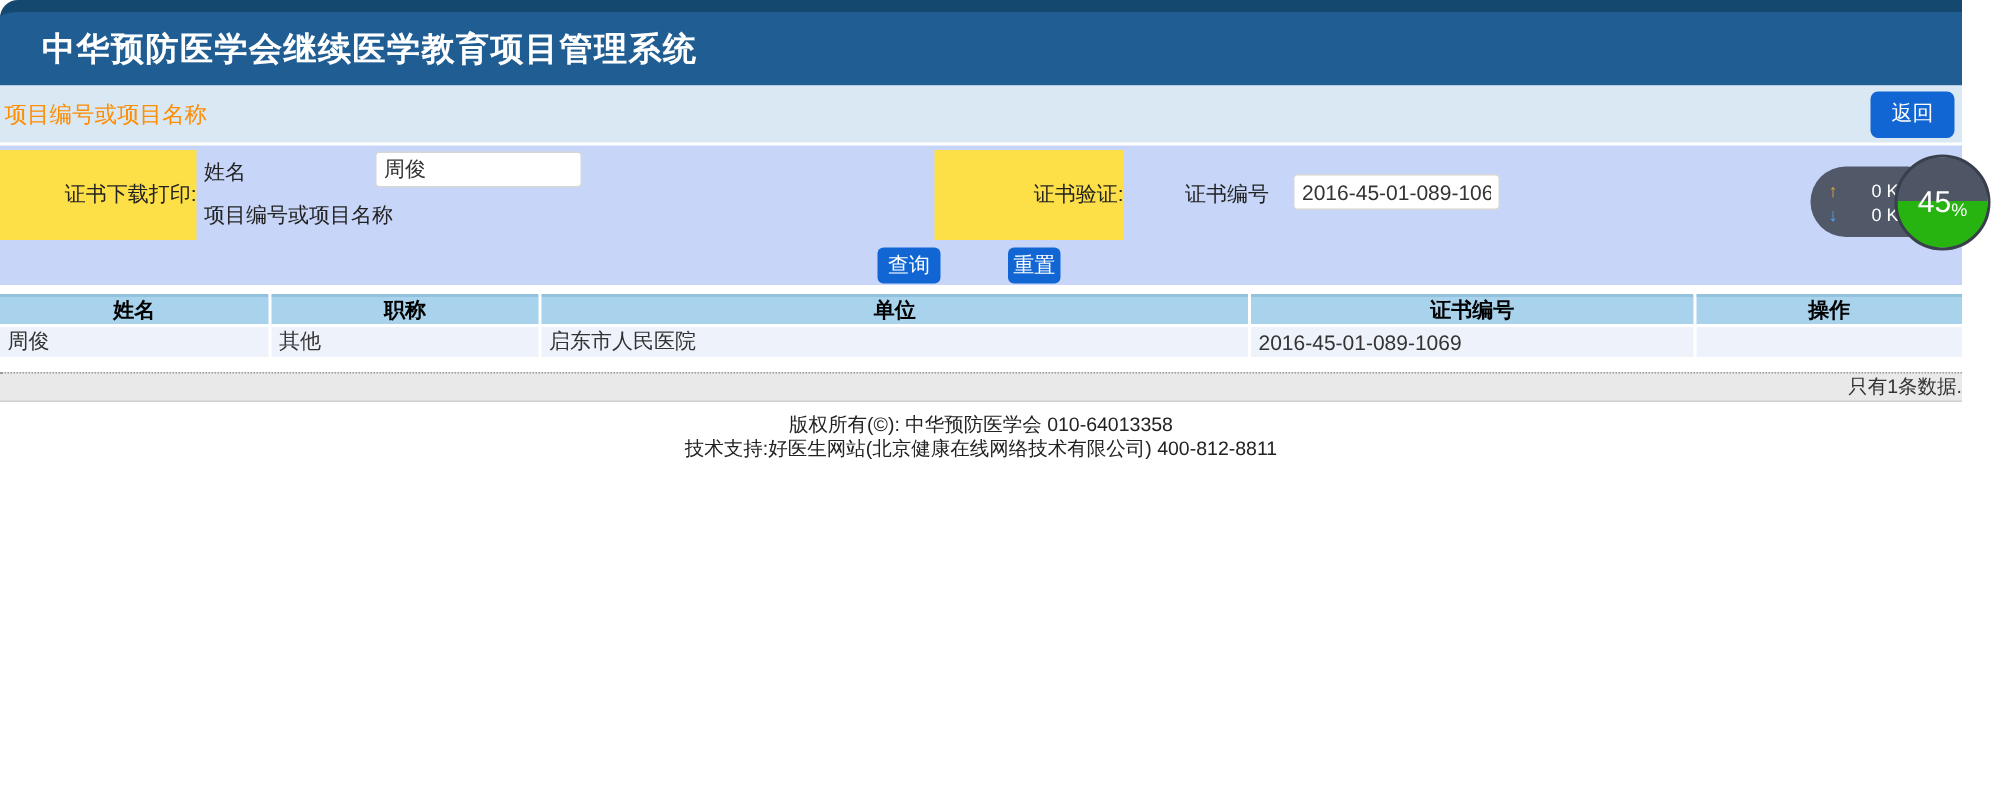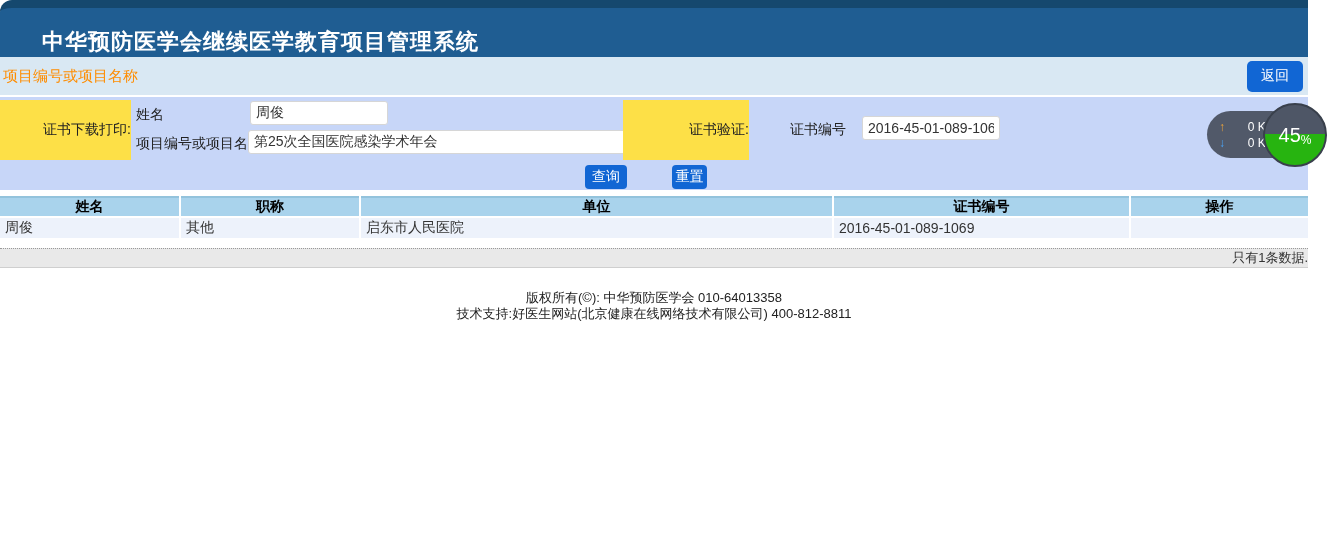--- a/index.html
+++ b/index.html
@@ -9,22 +9,22 @@
     font-family: "Liberation Sans", "DejaVu Sans", sans-serif;
     position: relative; overflow: hidden;
   }
   .content { width: 1308px; }
 
   
   .app-header {
     height: 57px; background: #1f5d92;
     border-top: 8px solid #15486e;
     border-top-left-radius: 12px;
-    display: flex; align-items: flex-end;
-    padding-left: 42px;
+    display: flex; align-items: center;
+    padding-left: 28px;
   }
   .app-header .title {
     color: #ffffff; font-size: 22px; font-weight: bold; letter-spacing: 1px;
   }
 
   
   .sub-header {
     height: 38px; background: #d9e8f3;
     display: flex; align-items: center; justify-content: space-between;
     padding: 0 3px;
@@ -84,21 +84,21 @@
 
   
   .status-bar {
     width: 1308px; margin-top: 10px; height: 20px; background: #e9e9e9;
     border-top: 1px dotted #999; border-bottom: 1px solid #cfcfcf;
     text-align: right; font-size: 13px; line-height: 18px; color: #333;
   }
 
   
   .page-footer {
-    width: 1308px; margin-top: 22px; text-align: center;
+    width: 1308px; margin-top: 7px; text-align: center;
     font-size: 13px; color: #222; line-height: 16px;
   }
 
   
   .speed-pill {
     position: absolute; left: 1207px; top: 111px; width: 88px; height: 47px;
     background: rgba(70, 78, 92, 0.92); border-radius: 24px;
     display: flex; flex-direction: column; justify-content: center;
     padding-left: 12px; gap: 2px; z-index: 5;
   }
@@ -133,21 +133,20 @@
 
   <div class="form-section">
     <div class="white-box box-print">
       <span>证书下载打印:</span>
     </div>
 
     <span class="form-label lbl-name">姓名</span>
     <input class="form-input inp-name" type="text" value="周俊" style="">
 
     <span class="form-label lbl-project">项目编号或项目名称</span>
-    <input class="form-input inp-project" type="text" value="第25次全国医院感染学术年会" style="">
 
     <div class="white-box box-verify">
       <span>证书验证:</span>
     </div>
 
     <span class="form-label lbl-certno">证书编号</span>
     <input class="form-input inp-certno" type="text" value="2016-45-01-089-1069" style="">
 
     <button class="btn query-btn">查询</button>
     <button class="btn reset-btn">重置</button>

